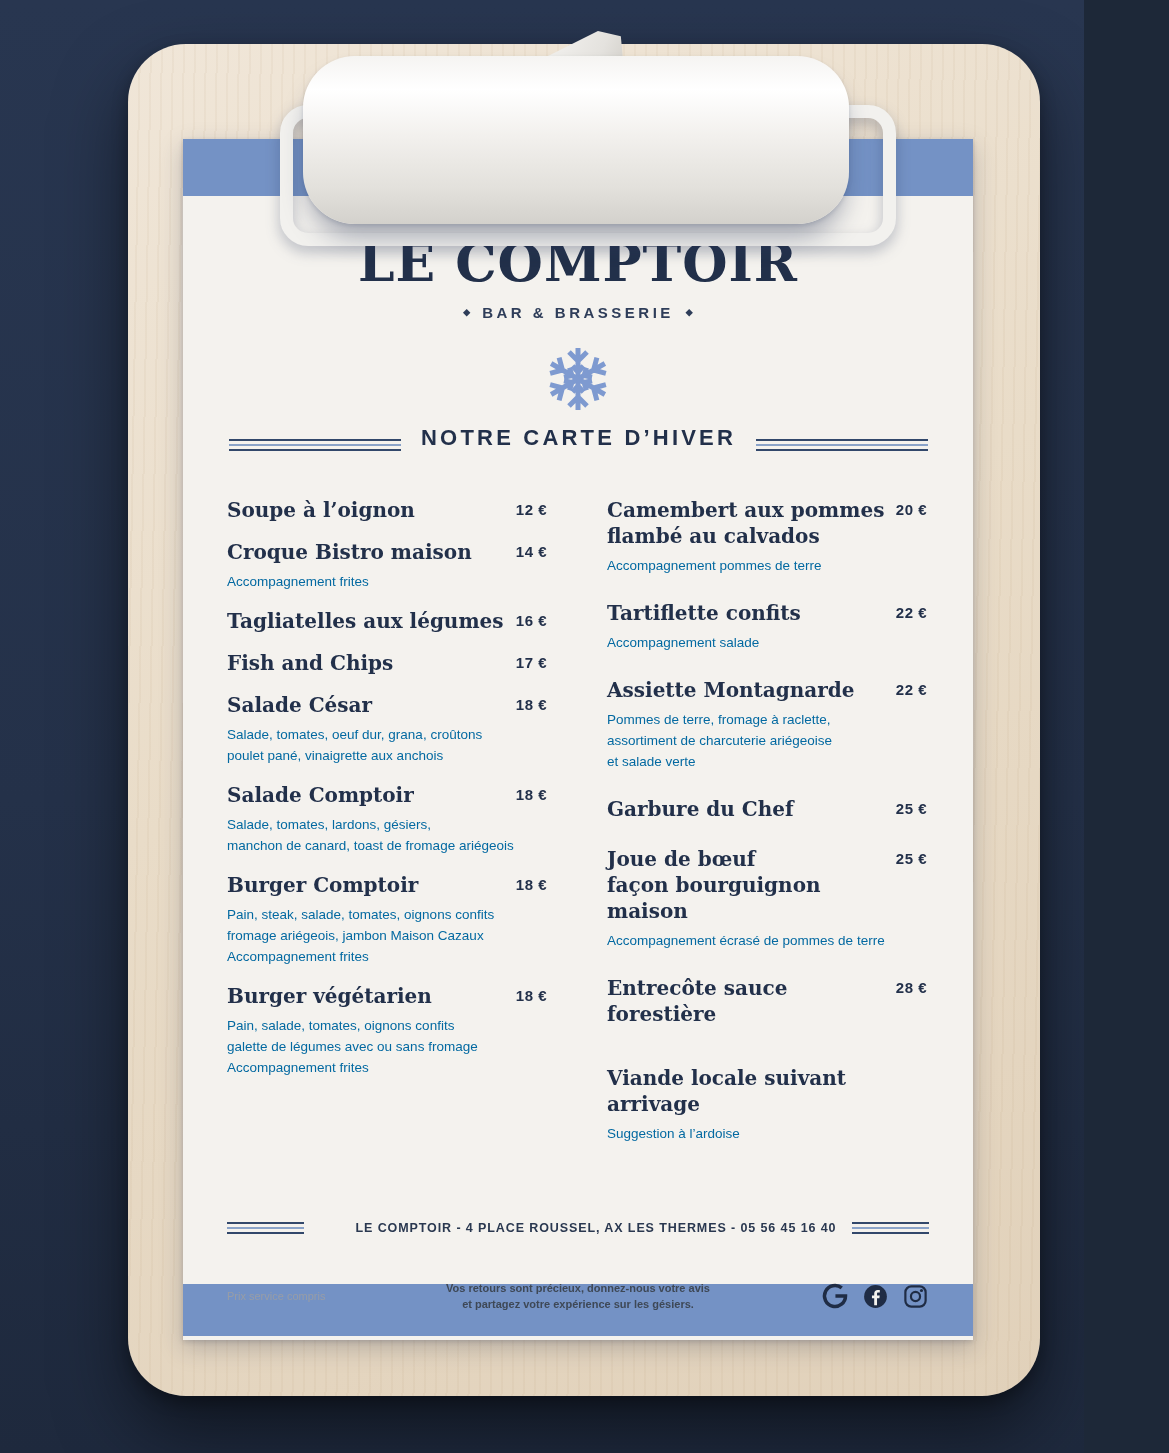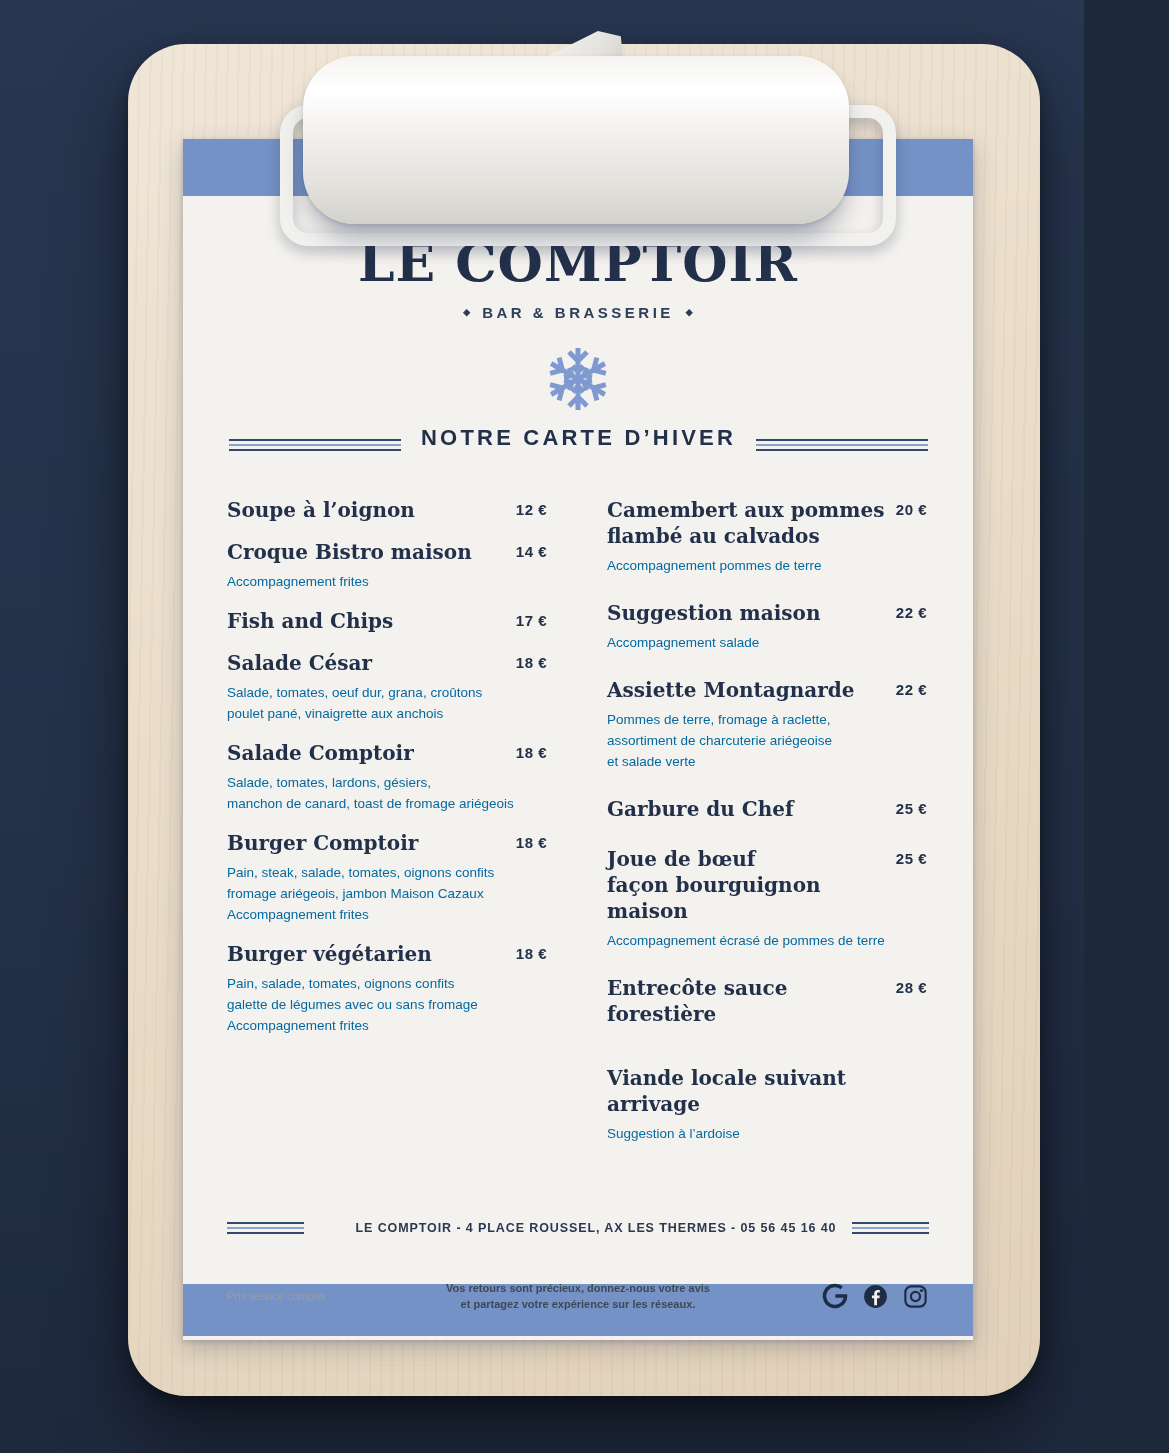--- a/index.html
+++ b/index.html
@@ -148,20 +148,27 @@
           </div>
           <div class="menu-item">
             <div class="item-head">
                 <span class="item-name">Croque Bistro maison</span>
                 <span class="item-price">14 €</span>
               </div>
             <div class="item-desc">Accompagnement frites</div>
           </div>
           <div class="menu-item">
             <div class="item-head">
+                <span class="item-name">Tagliatelles aux légumes</span>
+                <span class="item-price">16 €</span>
+              </div>
+
+          </div>
+          <div class="menu-item">
+            <div class="item-head">
                 <span class="item-name">Fish and Chips</span>
                 <span class="item-price">17 €</span>
               </div>
 
           </div>
           <div class="menu-item">
             <div class="item-head">
                 <span class="item-name">Salade César</span>
                 <span class="item-price">18 €</span>
               </div>
@@ -200,21 +207,21 @@
           <div class="menu-item">
             <div class="item-head">
                 <span class="item-name">Camembert aux pommes
 flambé au calvados</span>
                 <span class="item-price">20 €</span>
               </div>
             <div class="item-desc">Accompagnement pommes de terre</div>
           </div>
           <div class="menu-item">
             <div class="item-head">
-                <span class="item-name">Suggestion maison</span>
+                <span class="item-name">Tartiflette confits</span>
                 <span class="item-price">22 €</span>
               </div>
             <div class="item-desc">Accompagnement salade</div>
           </div>
           <div class="menu-item">
             <div class="item-head">
                 <span class="item-name">Assiette Montagnarde</span>
                 <span class="item-price">22 €</span>
               </div>
             <div class="item-desc">Pommes de terre, fromage à raclette,
@@ -257,21 +264,21 @@
       <div class="footer-contact">
         <span class="tline-sm"></span>
         <span class="contact-text">LE COMPTOIR - 4 PLACE ROUSSEL, AX LES THERMES - 05 56 45 16 40</span>
         <span class="tline-sm"></span>
       </div>
 
       <div class="footer-bottom">
         <div class="service-note">Prix service compris</div>
         <div class="feedback">
           <div>Vos retours sont précieux, donnez-nous votre avis</div>
-          <div>et partagez votre expérience sur les réseaux.</div>
+          <div>et partagez votre expérience sur les gésiers.</div>
         </div>
         <div class="social">
           <span>
             <svg width="28" height="28" viewBox="0 0 32 32">
               <path d="M23.7 6.8 A12 12 0 1 0 28 16 L16.5 16" fill="none" stroke="#1f2c45" stroke-width="4"></path>
             </svg>
           </span>
           <span>
             <svg width="27" height="27" viewBox="0 0 32 32">
               <circle cx="16" cy="16" r="13.5" fill="#1f2c45"></circle>

